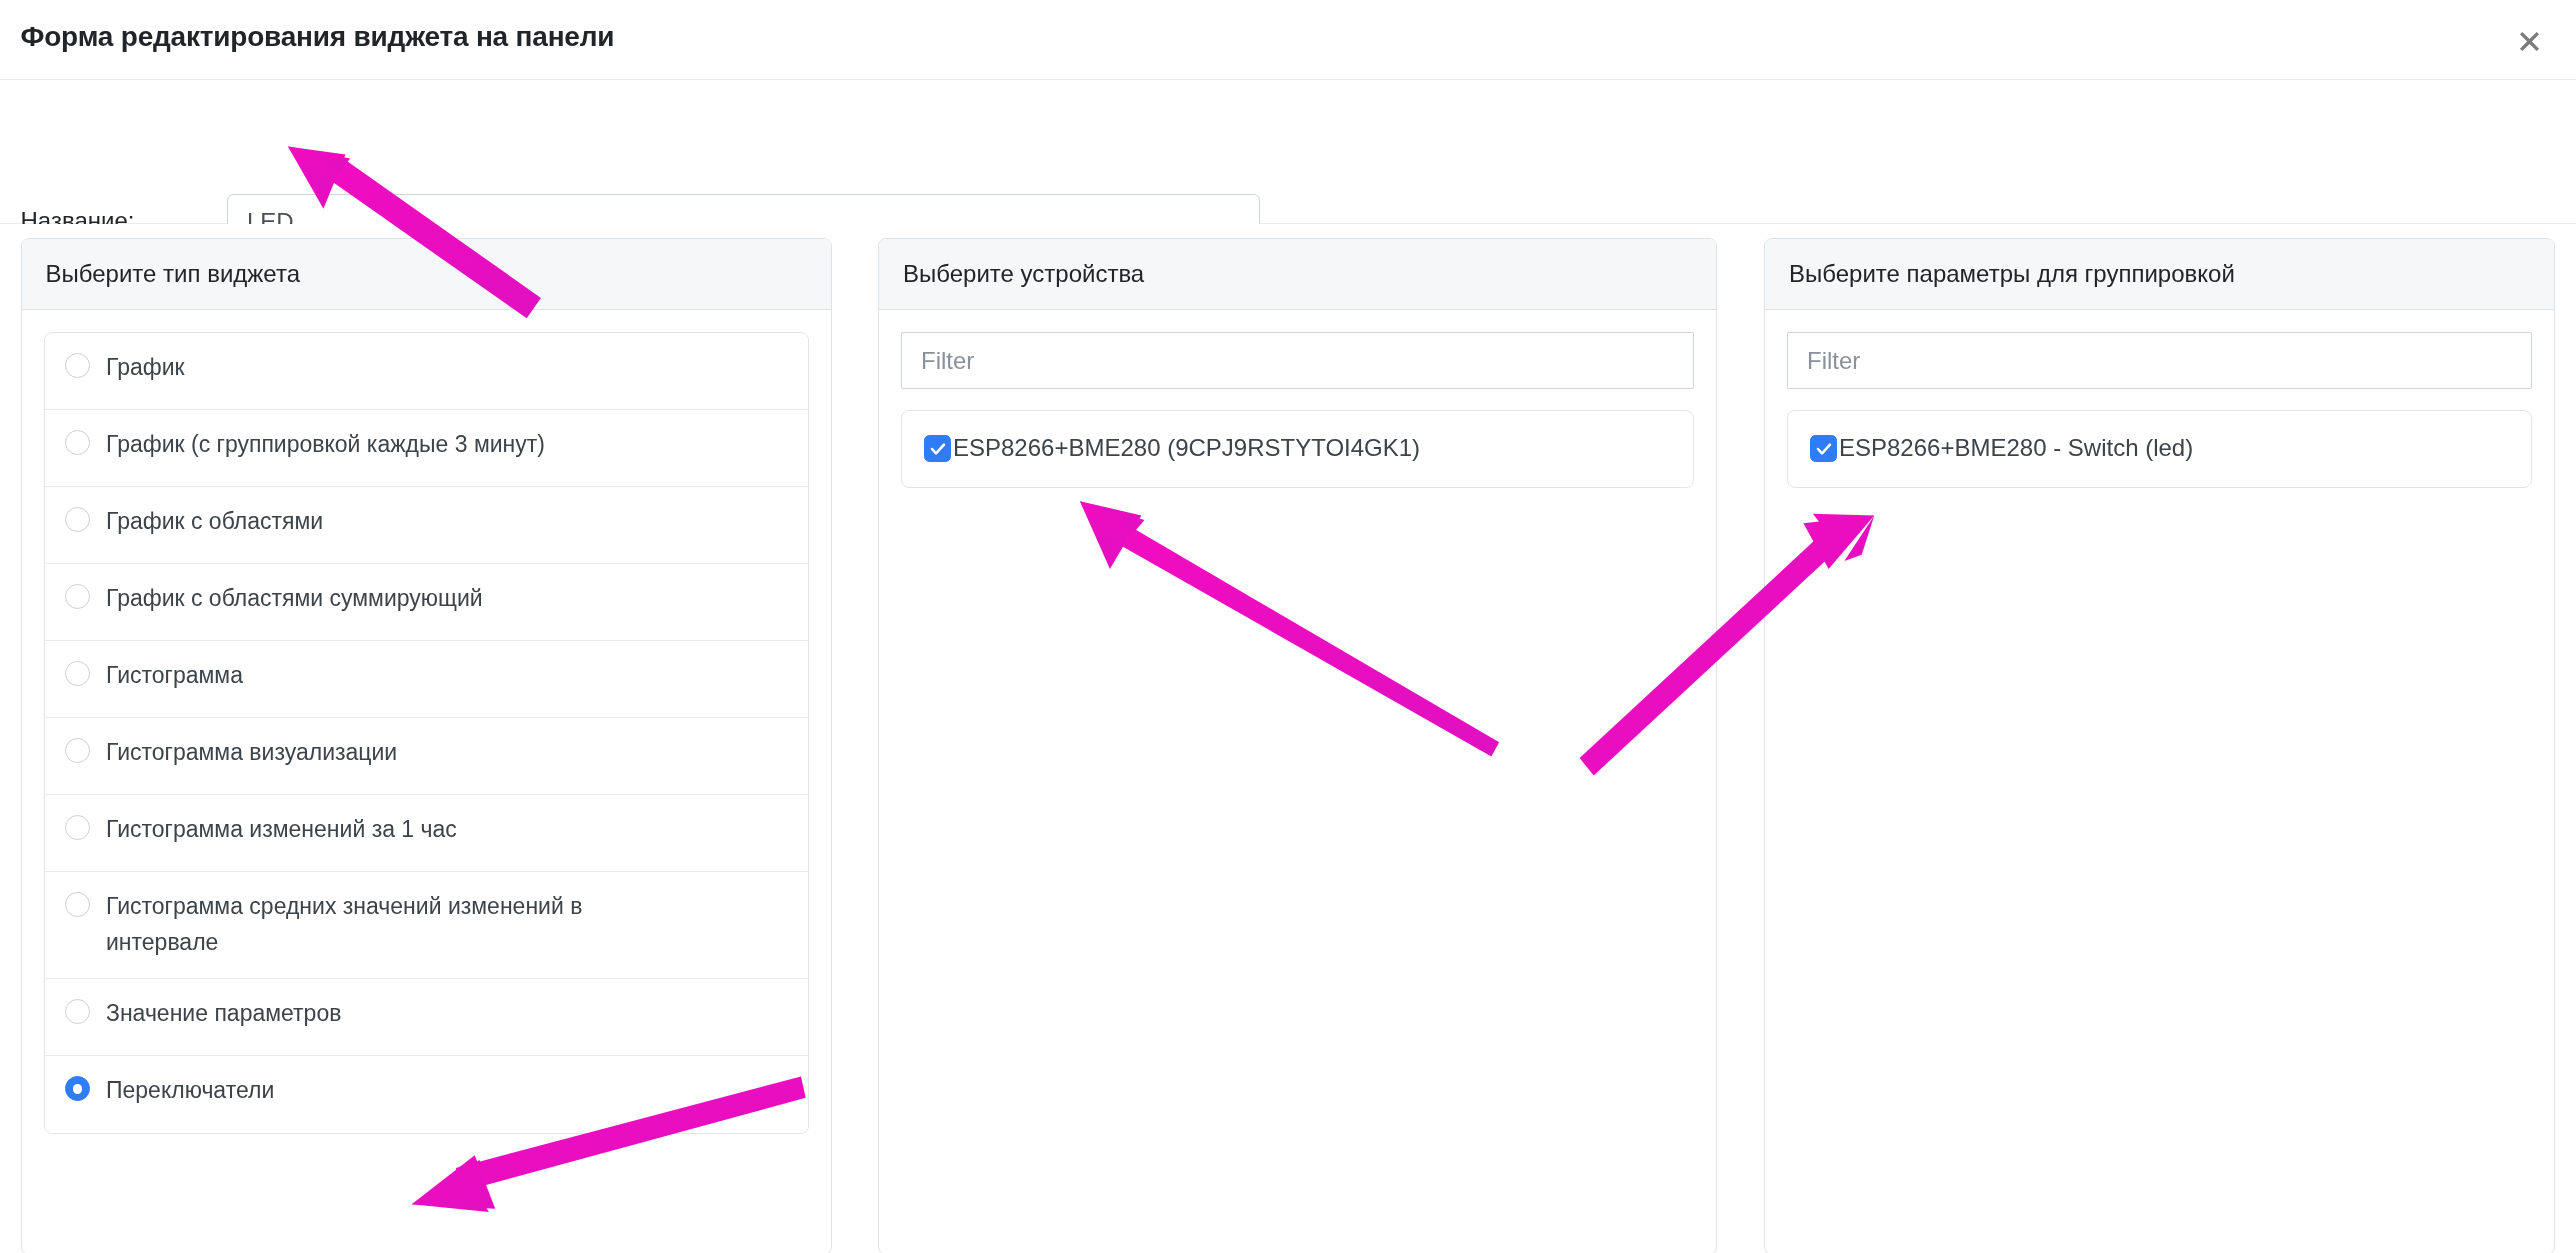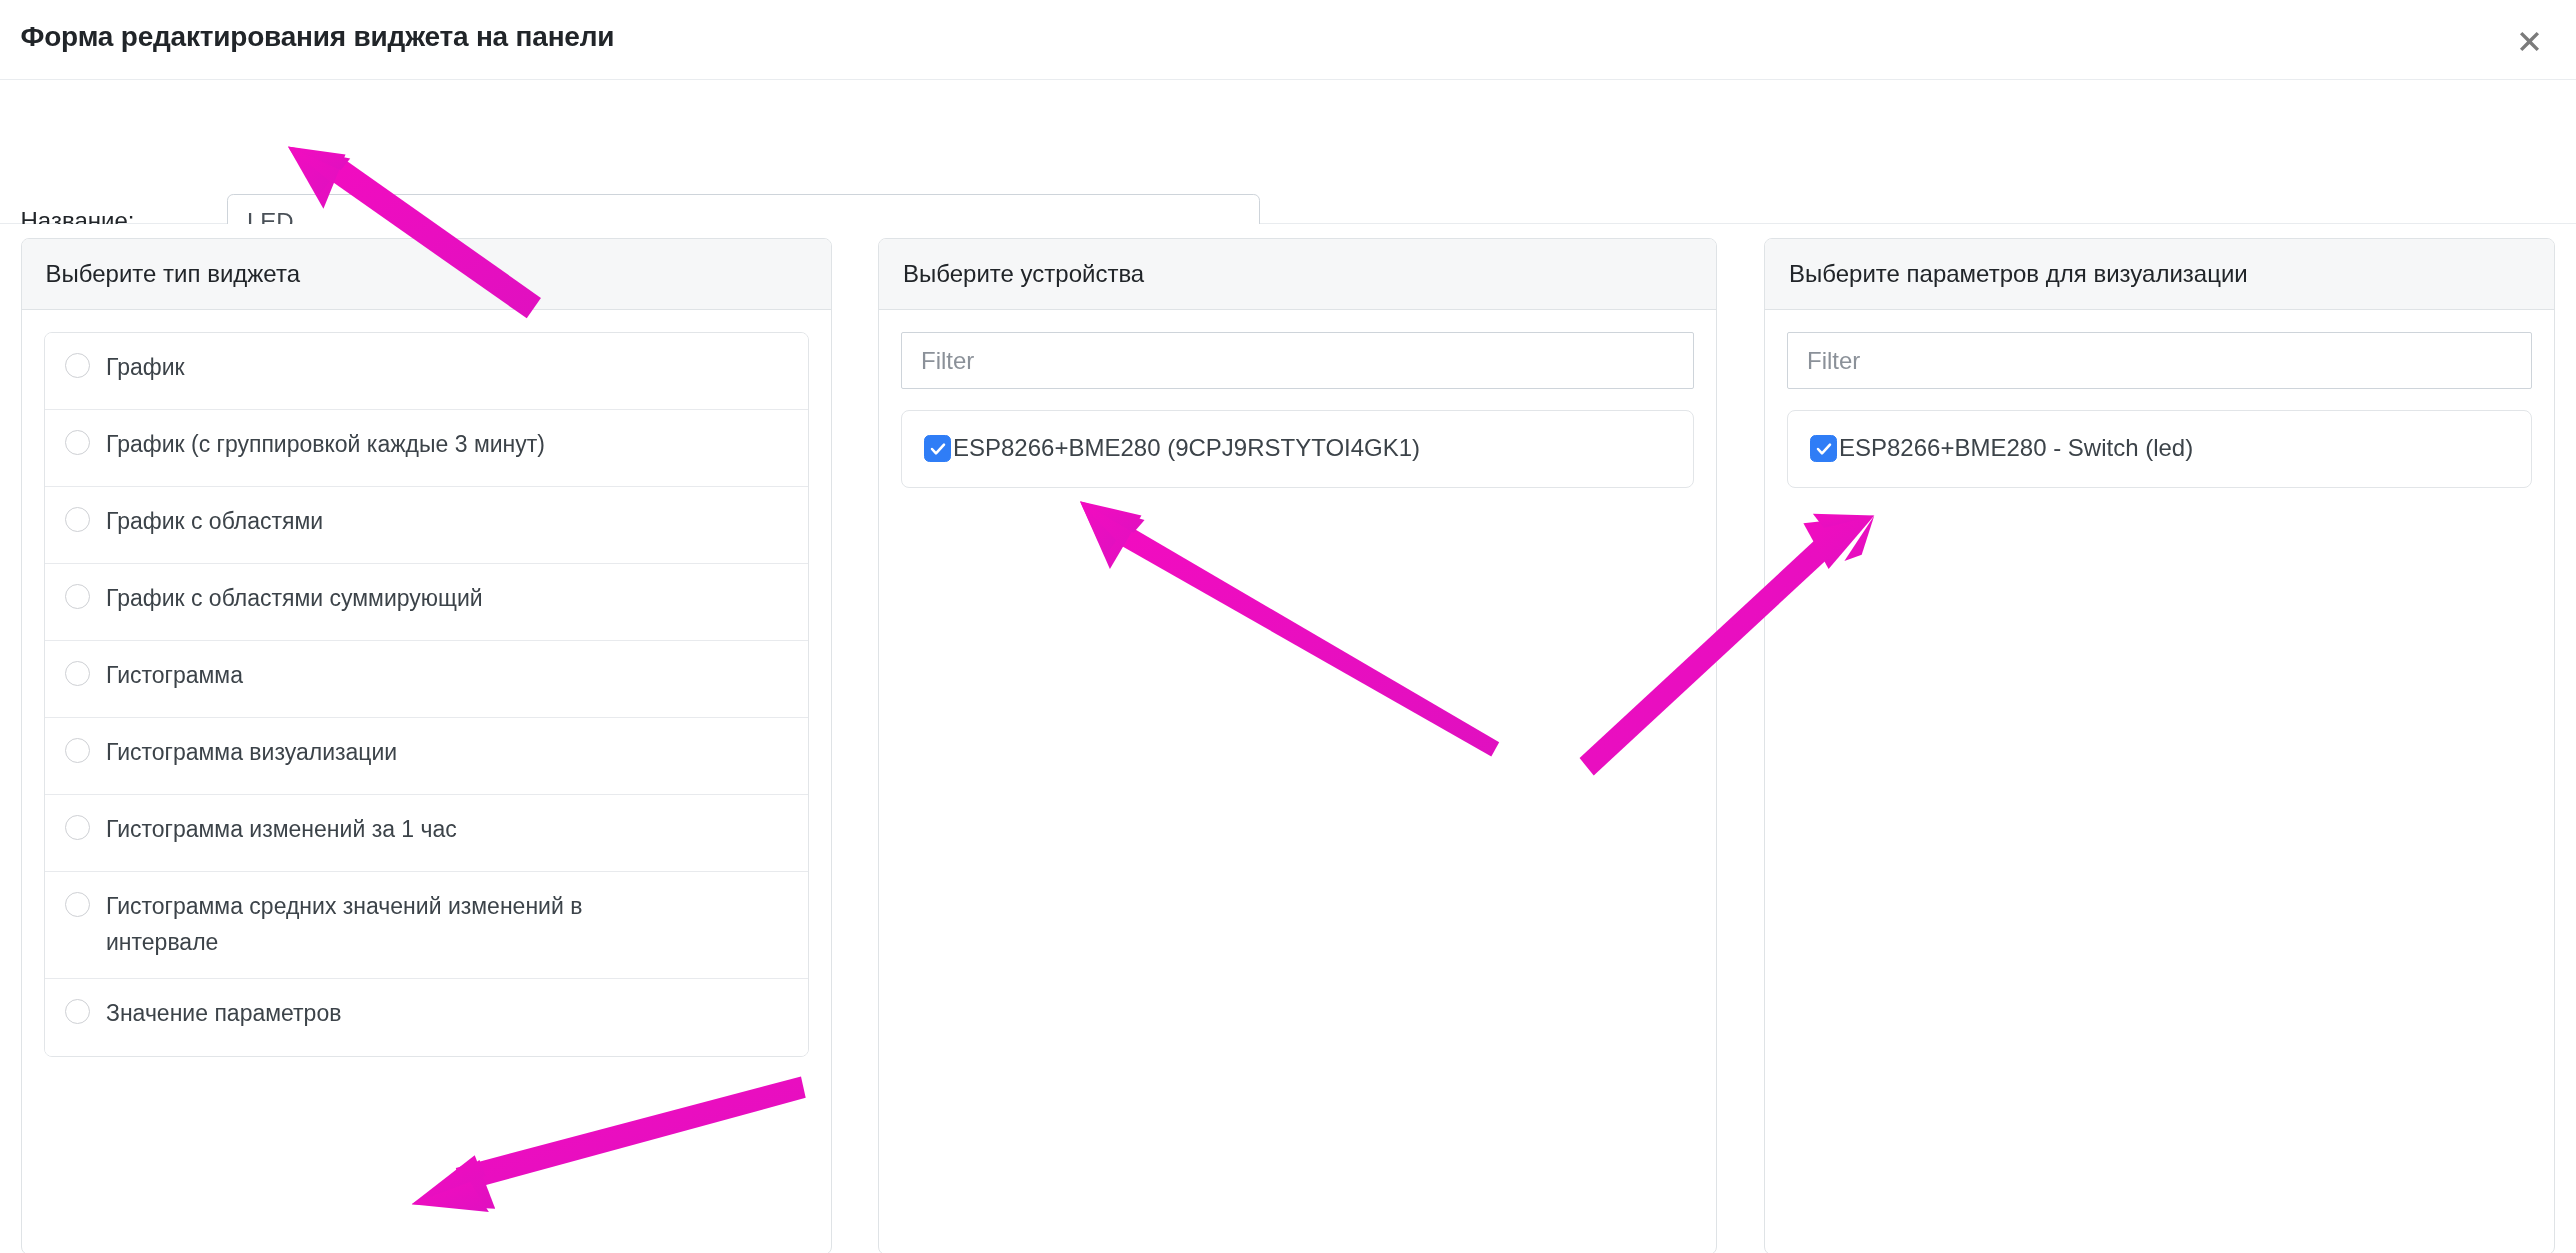--- a/index.html
+++ b/index.html
@@ -283,20 +283,24 @@
         <div class="type-item">
           <span class="radio"></span>
           <span class="type-label">Гистограмма средних значений изменений в интервале</span>
         </div>
 
         <div class="type-item">
           <span class="radio"></span>
           <span class="type-label">Значение параметров</span>
         </div>
 
+        <div class="type-item">
+          <span class="radio checked"></span>
+          <span class="type-label">Переключатели</span>
+        </div>
 
       </div>
     </div>
   </div>
 
   <div class="card card-devices">
     <div class="card-header">
       <span class="card-header-title">Выберите устройства</span>
     </div>
     <div class="card-body">
@@ -309,21 +313,21 @@
             </svg>
           </span>
           <span class="check-label">ESP8266+BME280 (9CPJ9RSTYTOI4GK1)</span>
         </div>
       </div>
     </div>
   </div>
 
   <div class="card card-params">
     <div class="card-header">
-      <span class="card-header-title">Выберите параметров для визуализации</span>
+      <span class="card-header-title">Выберите параметры для группировкой</span>
     </div>
     <div class="card-body">
       <input class="filter-input" type="text" placeholder="Filter" style="">
       <div class="check-list">
         <div class="check-item">
           <span class="checkbox">
             <svg width="16" height="16" viewBox="0 0 20 20">
               <path d="M2.5 10 L7.5 15.5 L17.5 4.5" stroke="#ffffff" stroke-width="3.2" fill="none" stroke-linecap="round" stroke-linejoin="round"></path>
             </svg>
           </span>

